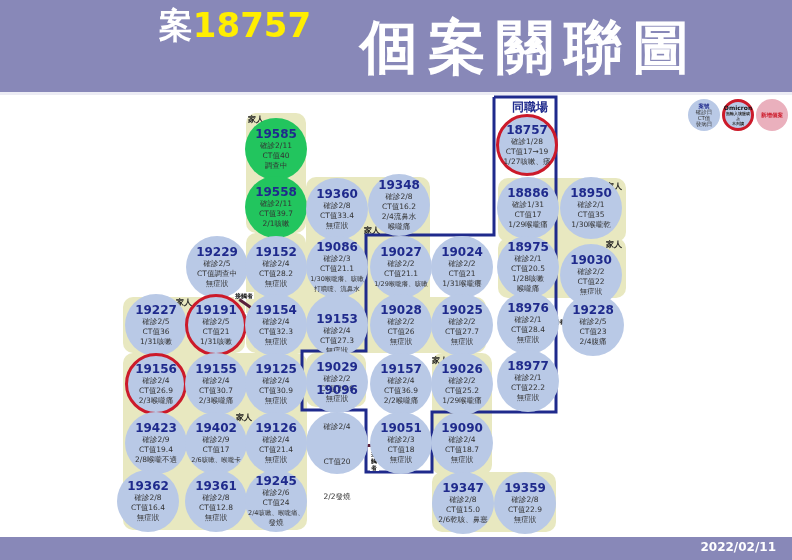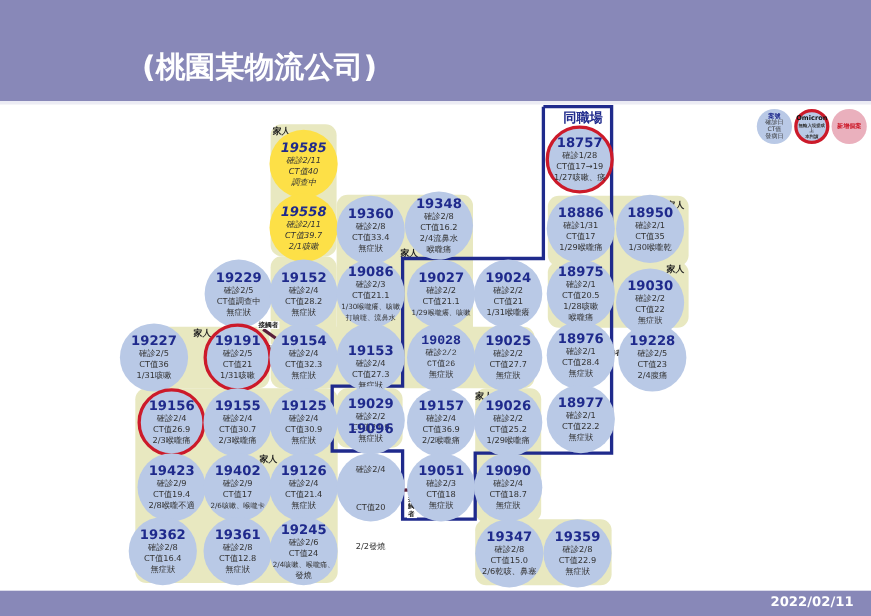--- a/index.html
+++ b/index.html
@@ -10,35 +10,36 @@
   .h-company{position:absolute;left:118px;top:44px;width:236px;text-align:center;font-weight:bold;font-size:27px;line-height:36px;color:#fff;}
   .h-title{position:absolute;left:360px;top:14px;font-weight:bold;font-size:58px;line-height:66px;letter-spacing:10px;color:#fff;}
   .sep{position:absolute;left:0;top:92px;width:792px;height:3px;background:#ececf4;}
   .footer{position:absolute;left:0;top:537px;width:792px;height:23px;background:#8888b8;}
   .footer .org{position:absolute;left:0;width:792px;top:3px;text-align:center;color:#fff;font-weight:bold;font-size:12px;}
   .footer .date{position:absolute;right:16px;top:3px;color:#fff;font-weight:bold;font-size:12px;}
 
   .group{position:absolute;background:#e8e8c0;border-radius:10px;}
   .fam{position:absolute;font-size:8px;font-weight:bold;color:#222;}
   .node{position:absolute;width:62px;height:62px;border-radius:50%;background:#b9c9e6;text-align:center;box-sizing:border-box;display:flex;flex-direction:column;align-items:center;justify-content:center;}
-  .node.pink{background:#fde047;font-style:italic;}
+  .node.pink{background:#22c55e;}
   .node.omi{border:3px solid #cc1a2a;}
   .node .id{color:#1f2a8c;font-weight:bold;font-size:12px;line-height:13px;}
   .node .ln{color:#333;font-size:7.5px;line-height:10px;white-space:nowrap;}
   .wp-label{position:absolute;left:502px;top:99px;width:56px;text-align:center;font-weight:bold;font-size:12px;color:#1f2a8c;}
   svg.wp{position:absolute;left:0;top:0;}
   .contact{position:absolute;font-size:6px;font-weight:bold;color:#222;background:#fff;line-height:7px;padding:0 1px;}
   .legend{position:absolute;top:99px;width:32px;height:32px;border-radius:50%;box-sizing:border-box;display:flex;flex-direction:column;align-items:center;justify-content:center;text-align:center;}
   .legend .t{font-size:5.5px;line-height:6px;font-weight:bold;}
 </style>
 </head>
 <body>
 
 <div class="header">
-  <div class="h-company">(桃園某物流公司)</div>
+  <div class="h-case"><span>案</span><span class="num">18757</span></div>
+  <div class="h-title">個案關聯圖</div>
 </div>
 <div class="sep"></div>
 
 <div class="legend" style="left:688px;background:#b9c9e6;">
   <span class="t" style="color:#1f2a8c">案號</span>
   <span class="t" style="color:#333;font-weight:normal">確診日</span>
   <span class="t" style="color:#333;font-weight:normal">CT值</span>
   <span class="t" style="color:#333;font-weight:normal">發病日</span>
 </div>
 <div class="legend" style="left:722px;background:#b9c9e6;border:3px solid #cc1a2a;">
@@ -169,21 +170,21 @@
     <span class="ln">1/28咳嗽</span>
     <span class="ln">喉嚨痛</span>
   </div>
 <div class="node" style="left:560px;top:244px;">
     <span class="id">19030</span>
     <span class="ln">確診2/2</span>
     <span class="ln">CT值22</span>
     <span class="ln">無症狀</span>
   </div>
 
-<div class="node" style="left:109px;top:294px;">
+<div class="node" style="left:125px;top:294px;">
     <span class="id">19227</span>
     <span class="ln">確診2/5</span>
     <span class="ln">CT值36</span>
     <span class="ln">1/31咳嗽</span>
   </div>
 <div class="node omi" style="left:185px;top:294px;">
     <span class="id">19191</span>
     <span class="ln">確診2/5</span>
     <span class="ln">CT值21</span>
     <span class="ln">1/31咳嗽</span>
@@ -193,21 +194,21 @@
     <span class="ln">確診2/4</span>
     <span class="ln">CT值32.3</span>
     <span class="ln">無症狀</span>
   </div>
 <div class="node" style="left:306px;top:294px;justify-content:flex-end;">
     <span class="id">19153</span>
     <span class="ln">確診2/4</span>
     <span class="ln">CT值27.3</span>
     <span class="ln">無症狀</span>
   </div>
-<div class="node" style="left:370px;top:294px;font-family:Liberation Mono, monospace;">
+<div class="node" style="left:370px;top:294px;">
     <span class="id">19028</span>
     <span class="ln">確診2/2</span>
     <span class="ln">CT值26</span>
     <span class="ln">無症狀</span>
   </div>
 <div class="node" style="left:431px;top:294px;">
     <span class="id">19025</span>
     <span class="ln">確診2/2</span>
     <span class="ln">CT值27.7</span>
     <span class="ln">無症狀</span>

